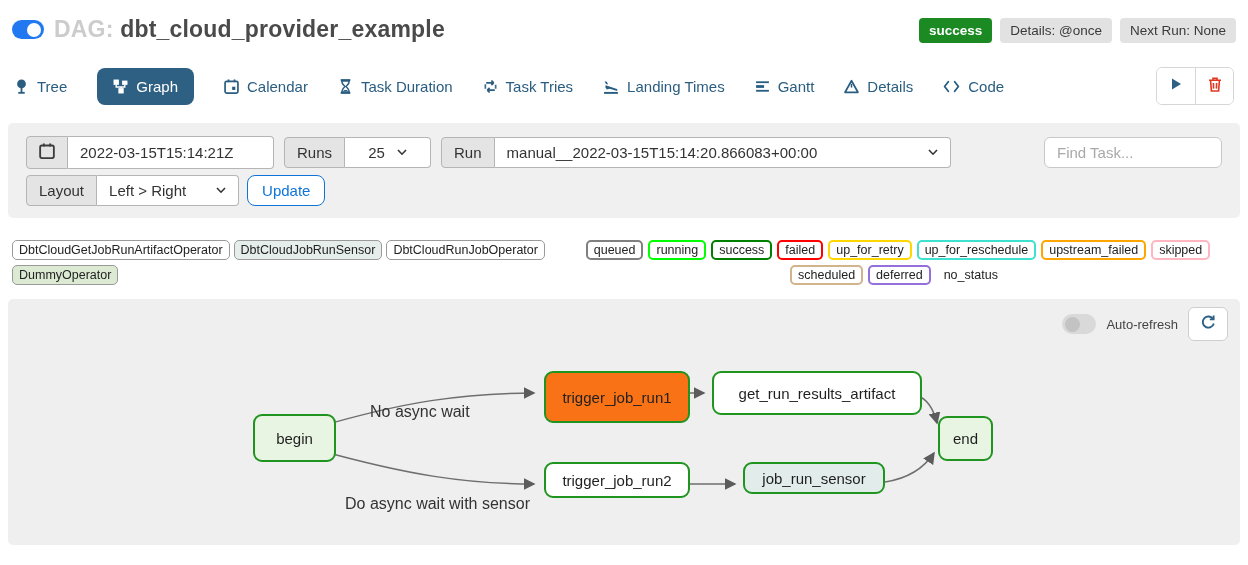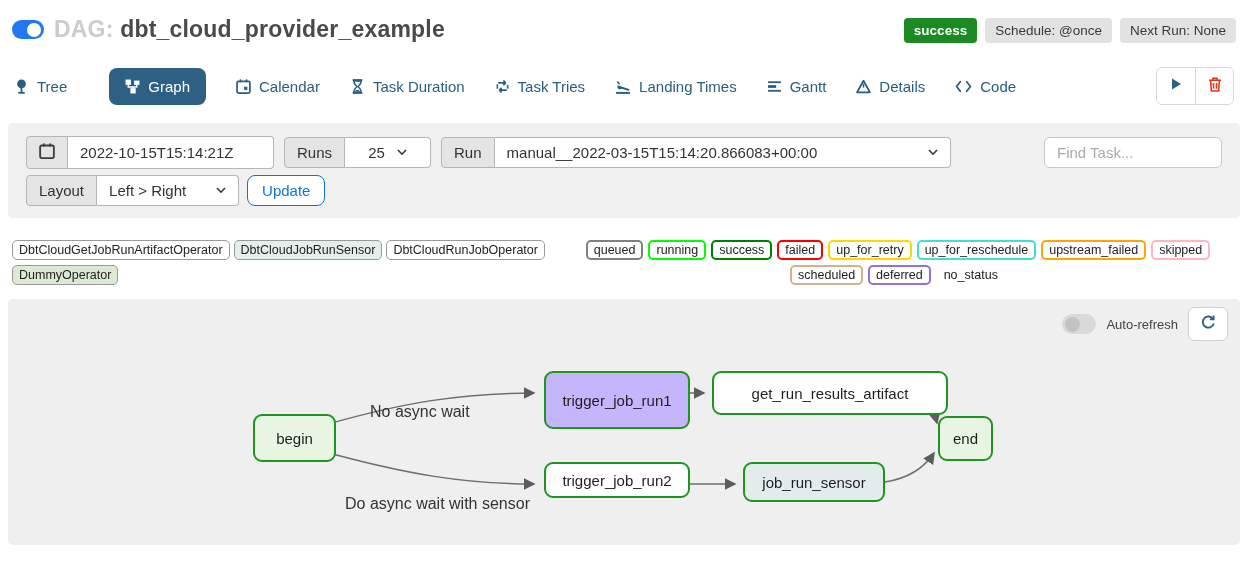--- a/index.html
+++ b/index.html
@@ -76,37 +76,37 @@
     <div class="toggle on" style="background-color: rgb(33, 120, 240);">
         <div class="knob"></div>
       </div>
     <div class="dag-title">
       <span class="dag-prefix">DAG:</span>
       <span class="dag-name">dbt_cloud_provider_example</span>
     </div>
   </div>
   <div class="header-right">
     <span class="pill-badge success" style="background-color: rgb(27, 138, 35);">success</span>
-    <span class="pill-badge">Schedule: @once</span>
+    <span class="pill-badge">Details: @once</span>
     <span class="pill-badge">Next Run: None</span>
   </div>
 </div>
 
 <div class="tabbar" style="color: rgb(42, 93, 128);">
   <div class="tab">
     <span class="ticon">
       <svg width="15" height="15" viewBox="0 0 14 14">
           <circle cx="7" cy="4.6" r="4.1" fill="currentColor"></circle>
           <line x1="7" y1="8" x2="7" y2="12.4" stroke="currentColor" stroke-width="1.7"></line>
           <line x1="4" y1="12.9" x2="10" y2="12.9" stroke="currentColor" stroke-width="1.7"></line>
         </svg>
     </span>
     <span>Tree</span>
   </div>
-  <div class="tab active" style="background-color: rgb(46, 96, 132); margin-left: 12px;">
+  <div class="tab active" style="background-color: rgb(46, 96, 132);">
     <span class="ticon">
       <svg width="15" height="15" viewBox="0 0 14 14">
           <rect x="0.5" y="0.5" width="5" height="5" fill="currentColor"></rect>
           <rect x="8.5" y="1.5" width="5" height="4" fill="currentColor"></rect>
           <rect x="5" y="8.5" width="5" height="5" fill="currentColor"></rect>
           <path d="M3,5.5 V7.5 H11 V5.5 M7.5,7.5 V8.5" stroke="currentColor" fill="none" stroke-width="1.3"></path>
         </svg>
     </span>
     <span>Graph</span>
   </div>
@@ -207,21 +207,21 @@
       <div class="addon" style="border-radius:4px 0 0 4px; cursor:pointer;">
         <span>
           <svg width="16" height="16" viewBox="0 0 14 14">
               <rect x="1" y="2.2" width="12" height="11" rx="1.5" fill="none" stroke="#3c3c3c" stroke-width="1.6"></rect>
               <line x1="4.2" y1="0.4" x2="4.2" y2="3" stroke="#3c3c3c" stroke-width="1.6"></line>
               <line x1="9.8" y1="0.4" x2="9.8" y2="3" stroke="#3c3c3c" stroke-width="1.6"></line>
             </svg>
         </span>
       </div>
       <div class="field" style="width:206px;">
-        <span>2022-10-15T15:14:21Z</span>
+        <span>2022-03-15T15:14:21Z</span>
       </div>
     </div>
     <div class="igroup mleft">
       <div class="addon">
           <span>Runs</span>
         </div>
       <div class="field fake-select" style="width:86px;justify-content:center;">
         <span>25</span>
         <span class="chev">
             <svg width="10" height="7" viewBox="0 0 10 7" fill="none" stroke="#333" stroke-width="1.6">
@@ -314,18 +314,18 @@
       <path d="M908,96 C921,100 926,112 929,124" marker-end="url(#arrow)"></path>
       <path d="M682,185 L727,185" marker-end="url(#arrow)"></path>
       <path d="M877,183 C903,179 918,166 926,154" marker-end="url(#arrow)"></path>
     </g>
   </svg>
 
   <div class="edge-label" style="left:362px; top:104px;">No async wait</div>
   <div class="edge-label" style="left:337px; top:196px;">Do async wait with sensor</div>
 
   <div class="node" style="left: 245px; top: 115px; width: 83px; height: 48px; border: 2.5px solid rgb(31, 148, 31); background-color: rgb(232, 245, 226);">begin</div>
-  <div class="node" style="left: 536px; top: 72px; width: 146px; height: 58px; border: 2.5px solid rgb(31, 148, 31); background-color: #c4b5fd;">trigger_job_run1</div>
-  <div class="node" style="left: 704px; top: 72px; width: 236px; height: 44px; border: 2.5px solid rgb(31, 148, 31); background-color: rgb(255, 255, 255);">get_run_results_artifact</div>
+  <div class="node" style="left: 536px; top: 72px; width: 146px; height: 52px; border: 2.5px solid rgb(31, 148, 31); background-color: #f97316;">trigger_job_run1</div>
+  <div class="node" style="left: 704px; top: 72px; width: 210px; height: 44px; border: 2.5px solid rgb(31, 148, 31); background-color: rgb(255, 255, 255);">get_run_results_artifact</div>
   <div class="node" style="left: 930px; top: 117px; width: 55px; height: 45px; border: 2.5px solid rgb(31, 148, 31); background-color: rgb(232, 245, 226);">end</div>
   <div class="node" style="left: 536px; top: 163px; width: 146px; height: 36px; border: 2.5px solid rgb(31, 148, 31); background-color: rgb(255, 255, 255);">trigger_job_run2</div>
-  <div class="node" style="left: 735px; top: 163px; width: 142px; height: 40px; border: 2.5px solid rgb(31, 148, 31); background-color: rgb(226, 237, 235);">job_run_sensor</div>
+  <div class="node" style="left: 735px; top: 163px; width: 142px; height: 32px; border: 2.5px solid rgb(31, 148, 31); background-color: rgb(226, 237, 235);">job_run_sensor</div>
 </div>
 
 </body></html>

